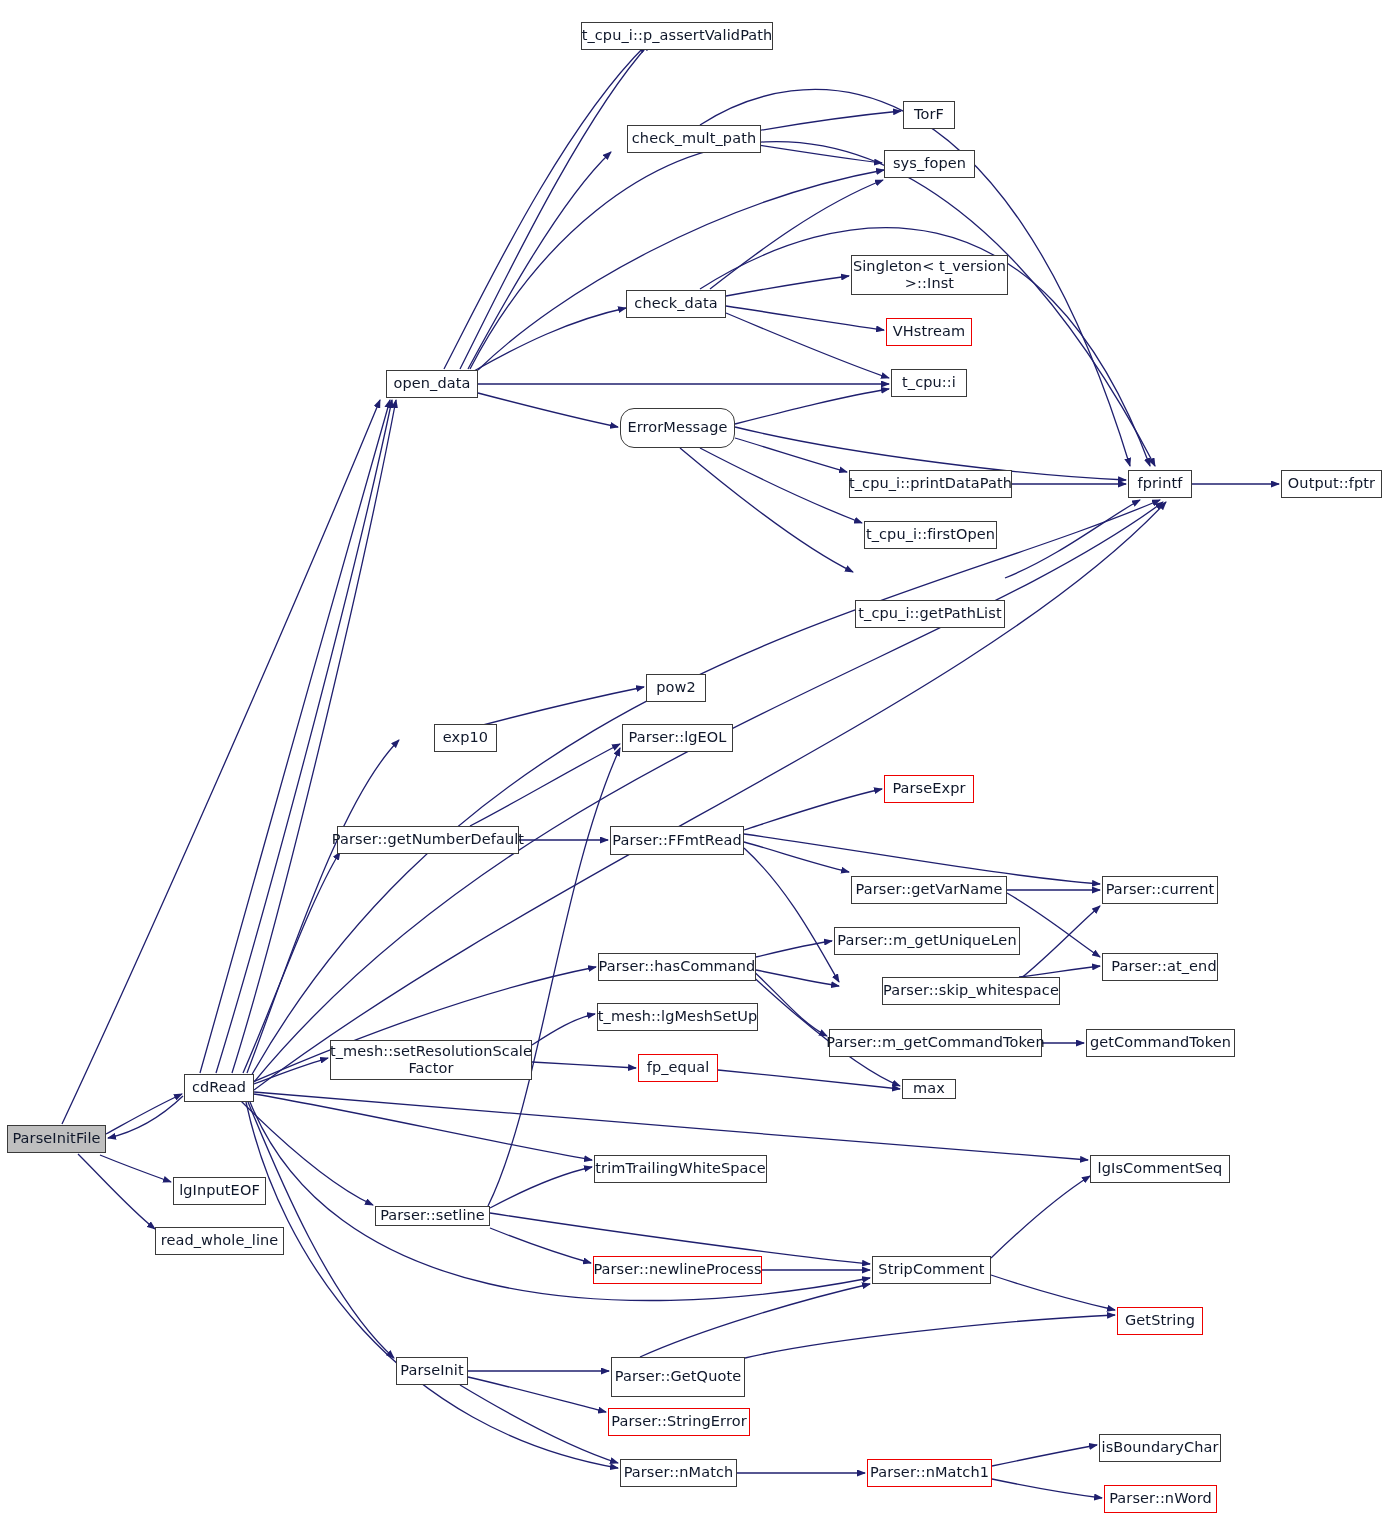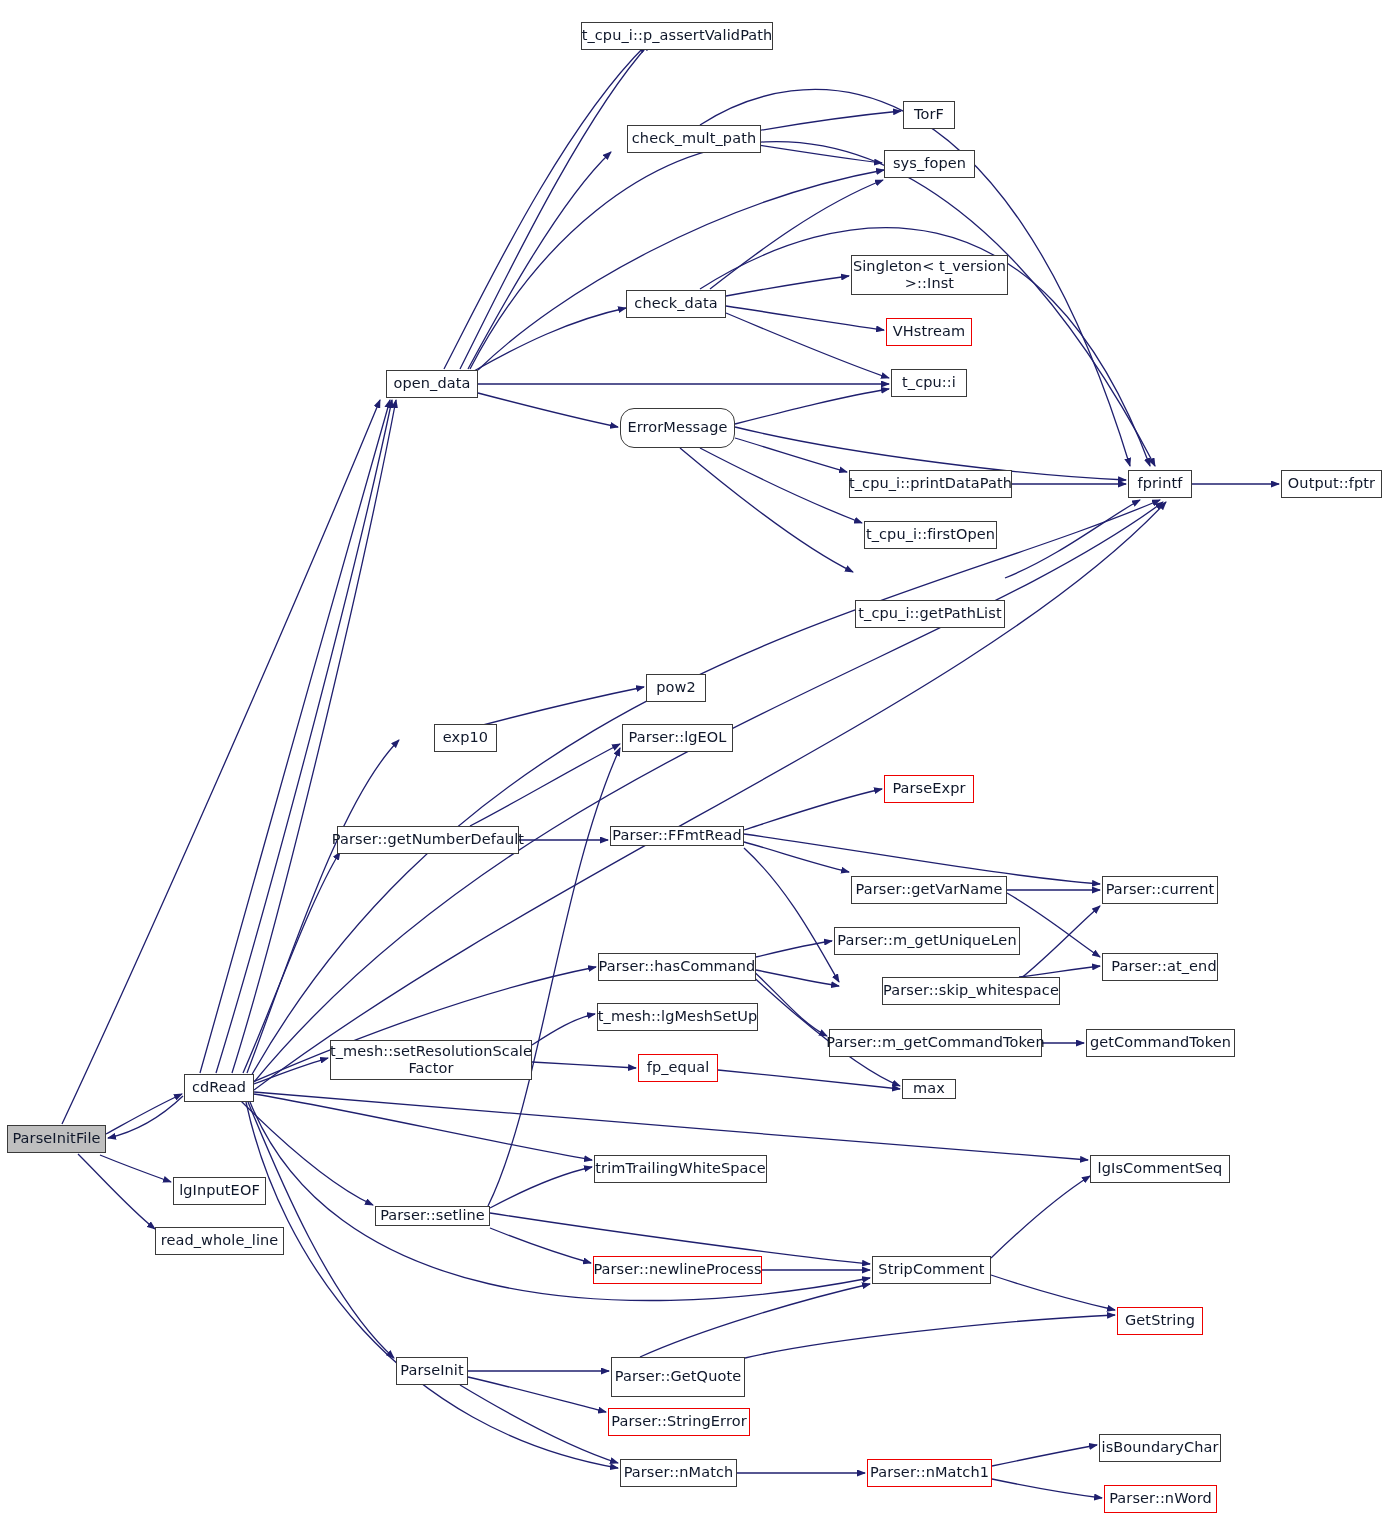--- a/index.html
+++ b/index.html
@@ -126,21 +126,21 @@
       <div class="node" style="left: 849px; top: 470px; width: 163px; height: 28px;">t_cpu_i::printDataPath</div>
       <div class="node" style="left: 864px; top: 521px; width: 133px; height: 28px;">t_cpu_i::firstOpen</div>
       <div class="node" style="left: 855px; top: 588px; width: 150px; height: 28px; margin-top: 12px;">t_cpu_i::getPathList</div>
       <div class="node" style="left: 1128px; top: 470px; width: 64px; height: 28px;">fprintf</div>
       <div class="node" style="left: 1281px; top: 470px; width: 101px; height: 28px;">Output::fptr</div>
       <div class="node" style="left: 646px; top: 674px; width: 60px; height: 28px;">pow2</div>
       <div class="node" style="left: 401px; top: 724px; width: 63px; height: 28px; margin-left: 33px;">exp10</div>
       <div class="node" style="left: 622px; top: 724px; width: 111px; height: 28px;">Parser::lgEOL</div>
       <div class="node red" style="left: 884px; top: 775px; width: 90px; height: 28px;">ParseExpr</div>
       <div class="node" style="left: 337px; top: 826px; width: 182px; height: 28px;">Parser::getNumberDefault</div>
-      <div class="node" style="left: 610px; top: 826px; width: 134px; height: 20px;">Parser::FFmtRead</div>
+      <div class="node" style="left: 610px; top: 826px; width: 134px; height: 29px;">Parser::FFmtRead</div>
       <div class="node" style="left: 851px; top: 876px; width: 156px; height: 28px;">Parser::getVarName</div>
       <div class="node" style="left: 1102px; top: 876px; width: 116px; height: 28px;">Parser::current</div>
       <div class="node" style="left: 834px; top: 927px; width: 186px; height: 28px;">Parser::m_getUniqueLen</div>
       <div class="node" style="left: 598px; top: 953px; width: 158px; height: 28px;">Parser::hasCommand</div>
       <div class="node" style="left: 1102px; top: 953px; width: 116px; height: 28px; padding-left: 8px;">Parser::at_end</div>
       <div class="node" style="left: 882px; top: 977px; width: 178px; height: 28px;">Parser::skip_whitespace</div>
       <div class="node" style="left: 597px; top: 1003px; width: 161px; height: 28px;">t_mesh::lgMeshSetUp</div>
       <div class="node" style="left: 829px; top: 1029px; width: 213px; height: 28px;">Parser::m_getCommandToken</div>
       <div class="node" style="left: 1086px; top: 1029px; width: 149px; height: 28px;">getCommandToken</div>
       <div class="node two-line" style="left: 330px; top: 1040px; width: 202px; height: 40px;">t_mesh::setResolutionScale

